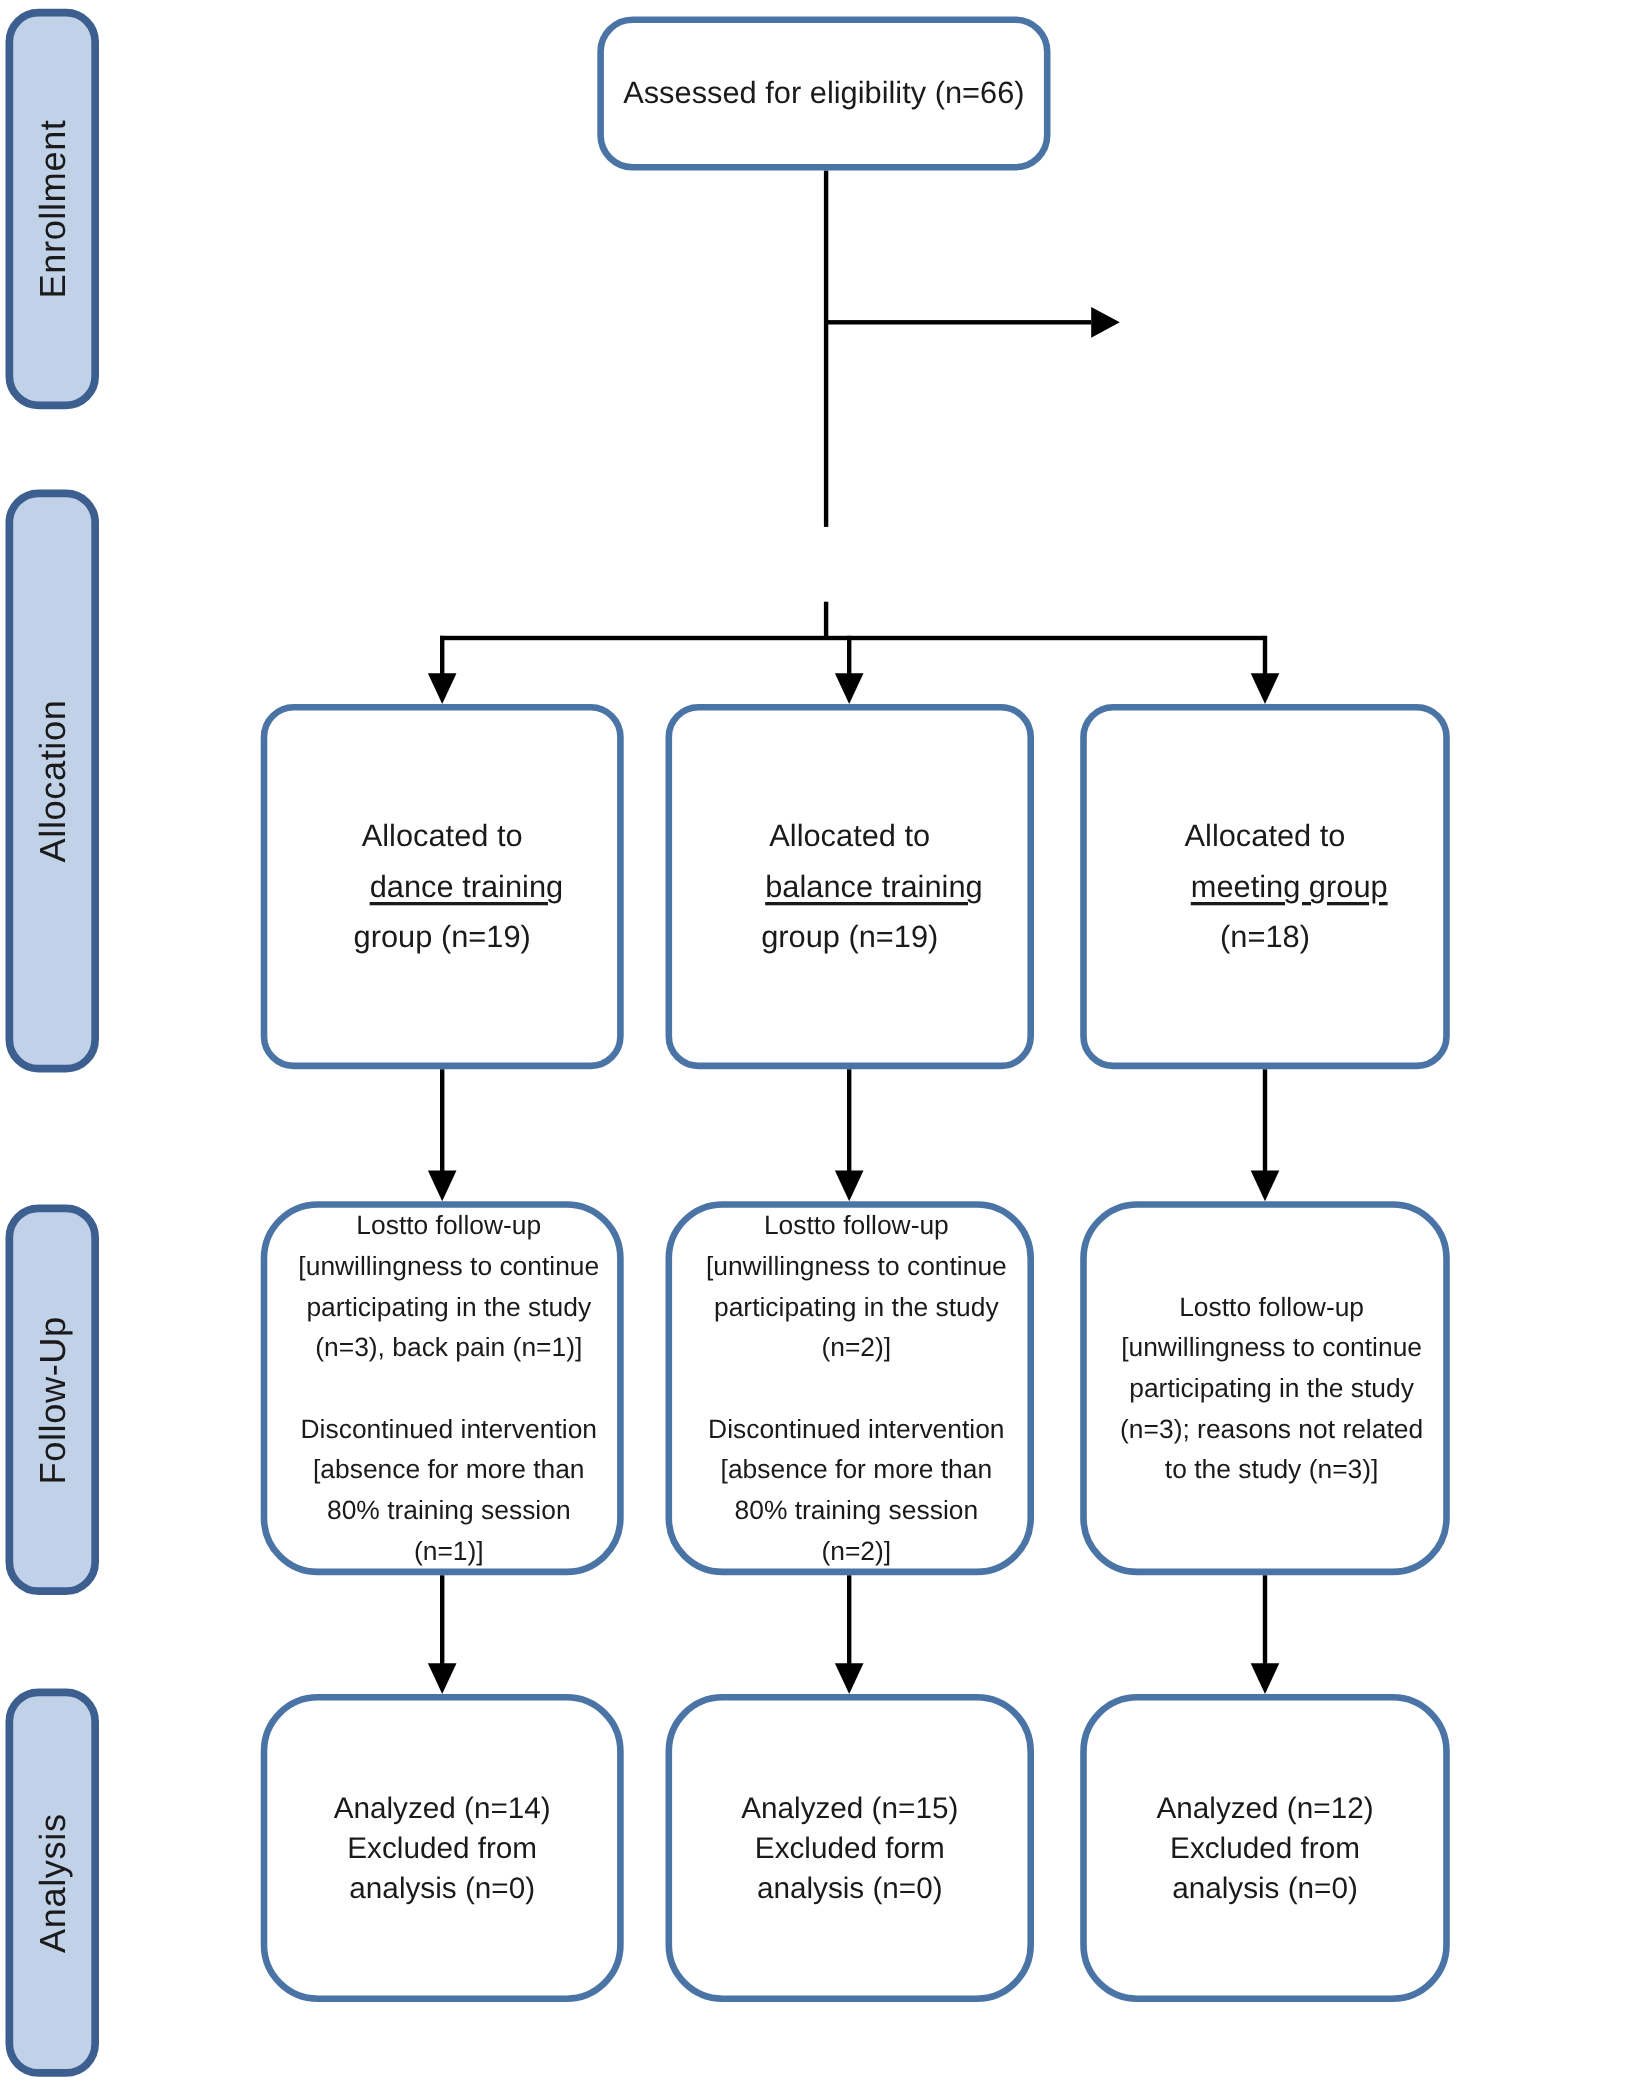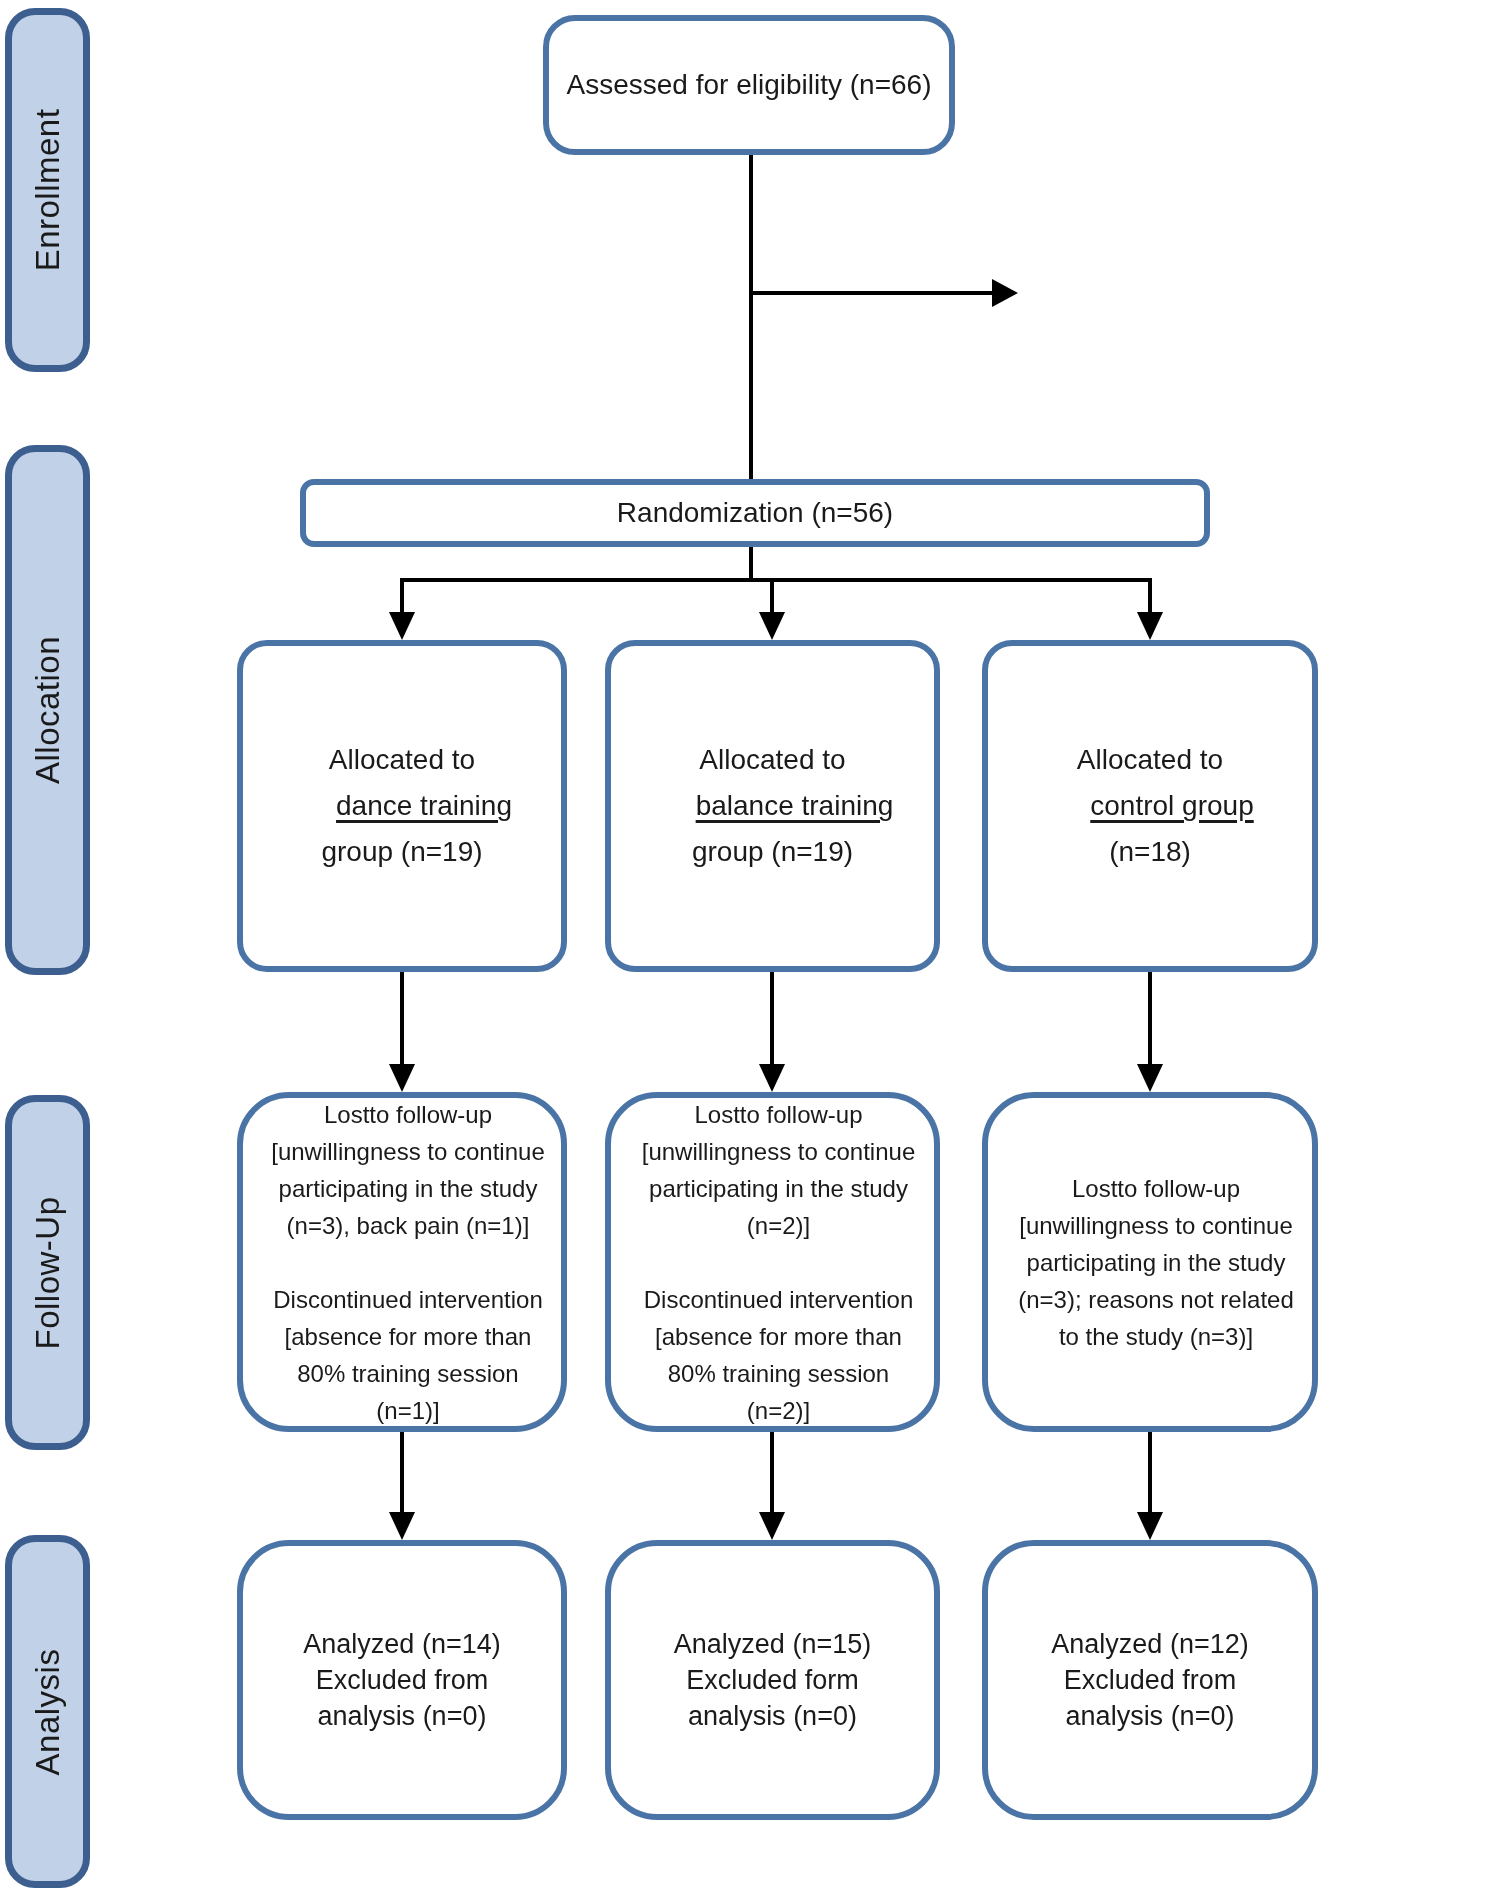--- a/index.html
+++ b/index.html
@@ -93,42 +93,39 @@
   <div class="vline" style="left:1148px;top:1432px;width:4px;height:82px;"></div>
   <div class="arrow-down" style="left:389px;top:1512px;"></div>
   <div class="arrow-down" style="left:759px;top:1512px;"></div>
   <div class="arrow-down" style="left:1137px;top:1512px;"></div>
 
   <div class="fbox assessed">
     <span>Assessed for eligibility (n=66)</span>
   </div>
 
 
-  <div class="fbox randomization">
-    <span>Randomization (n=56)</span>
-  </div>
 
   <div class="fbox abox col1">
     <span>
       <span class="aline">Allocated to</span>
       <span class="aline u">dance training</span>
       <span class="aline">group (n=19)</span>
     </span>
   </div>
   <div class="fbox abox col2">
     <span>
       <span class="aline">Allocated to</span>
       <span class="aline u">balance training</span>
       <span class="aline">group (n=19)</span>
     </span>
   </div>
   <div class="fbox abox col3">
     <span>
       <span class="aline">Allocated to</span>
-      <span class="aline u">control group</span>
+      <span class="aline u">meeting group</span>
       <span class="aline">(n=18)</span>
     </span>
   </div>
 
   <div class="fbox fubox col1">
     <span class="lines">Lostto follow-up
 [unwillingness to continue
 participating in the study
 (n=3), back pain (n=1)]
 

